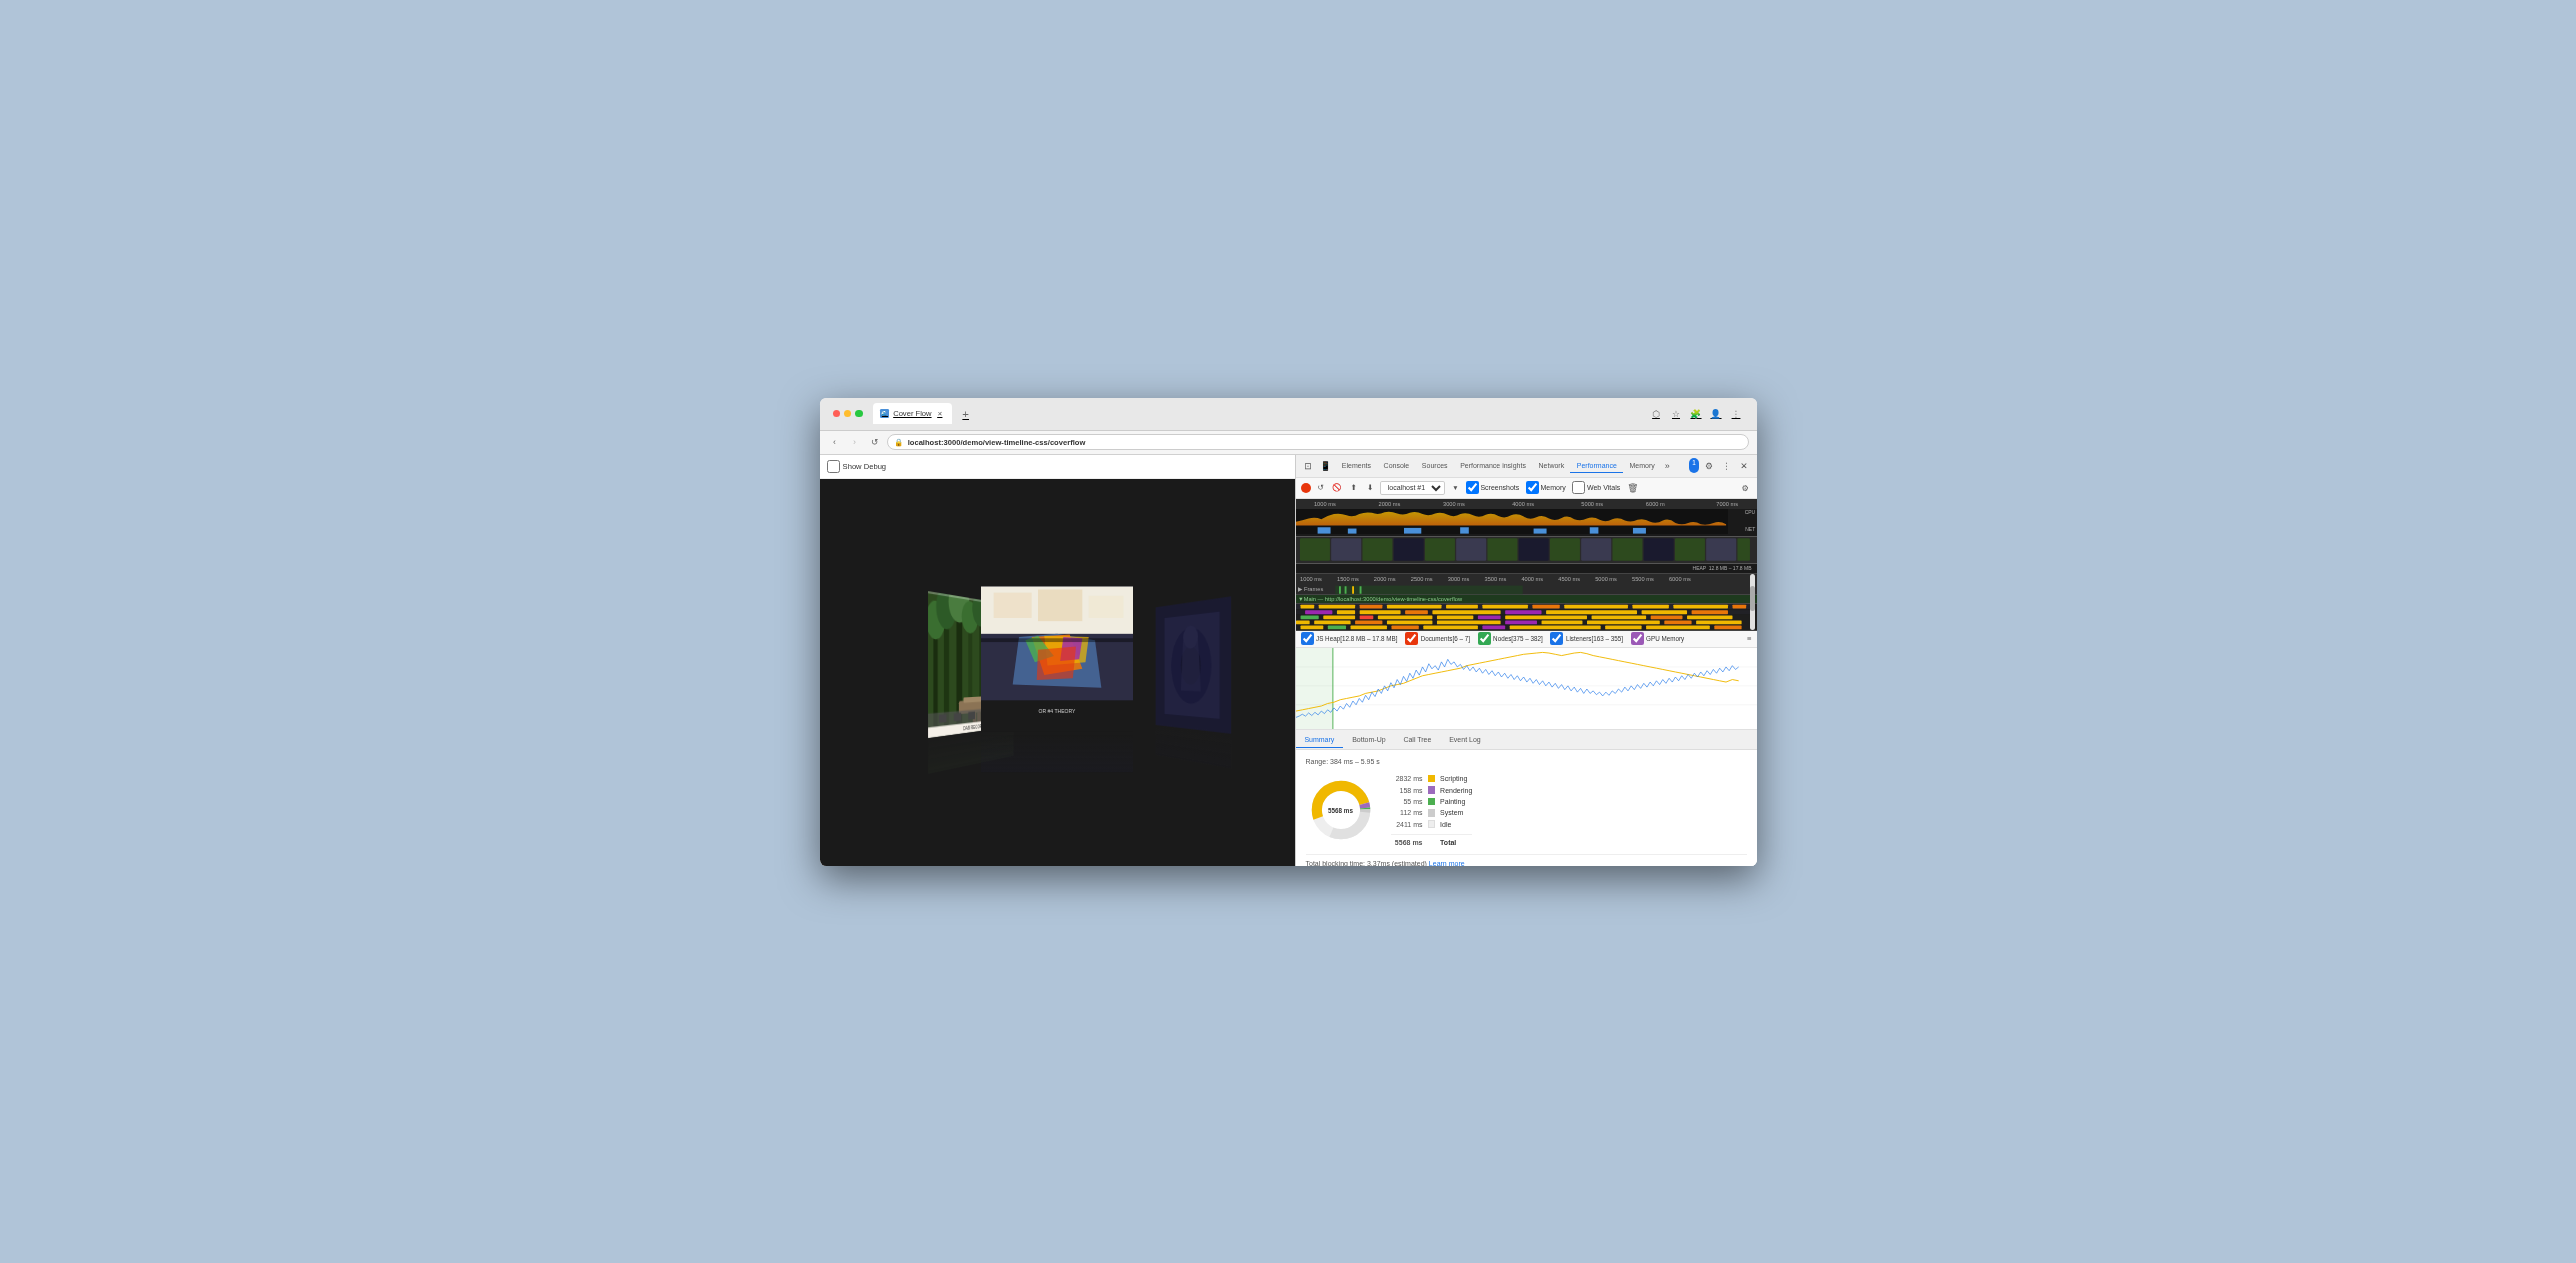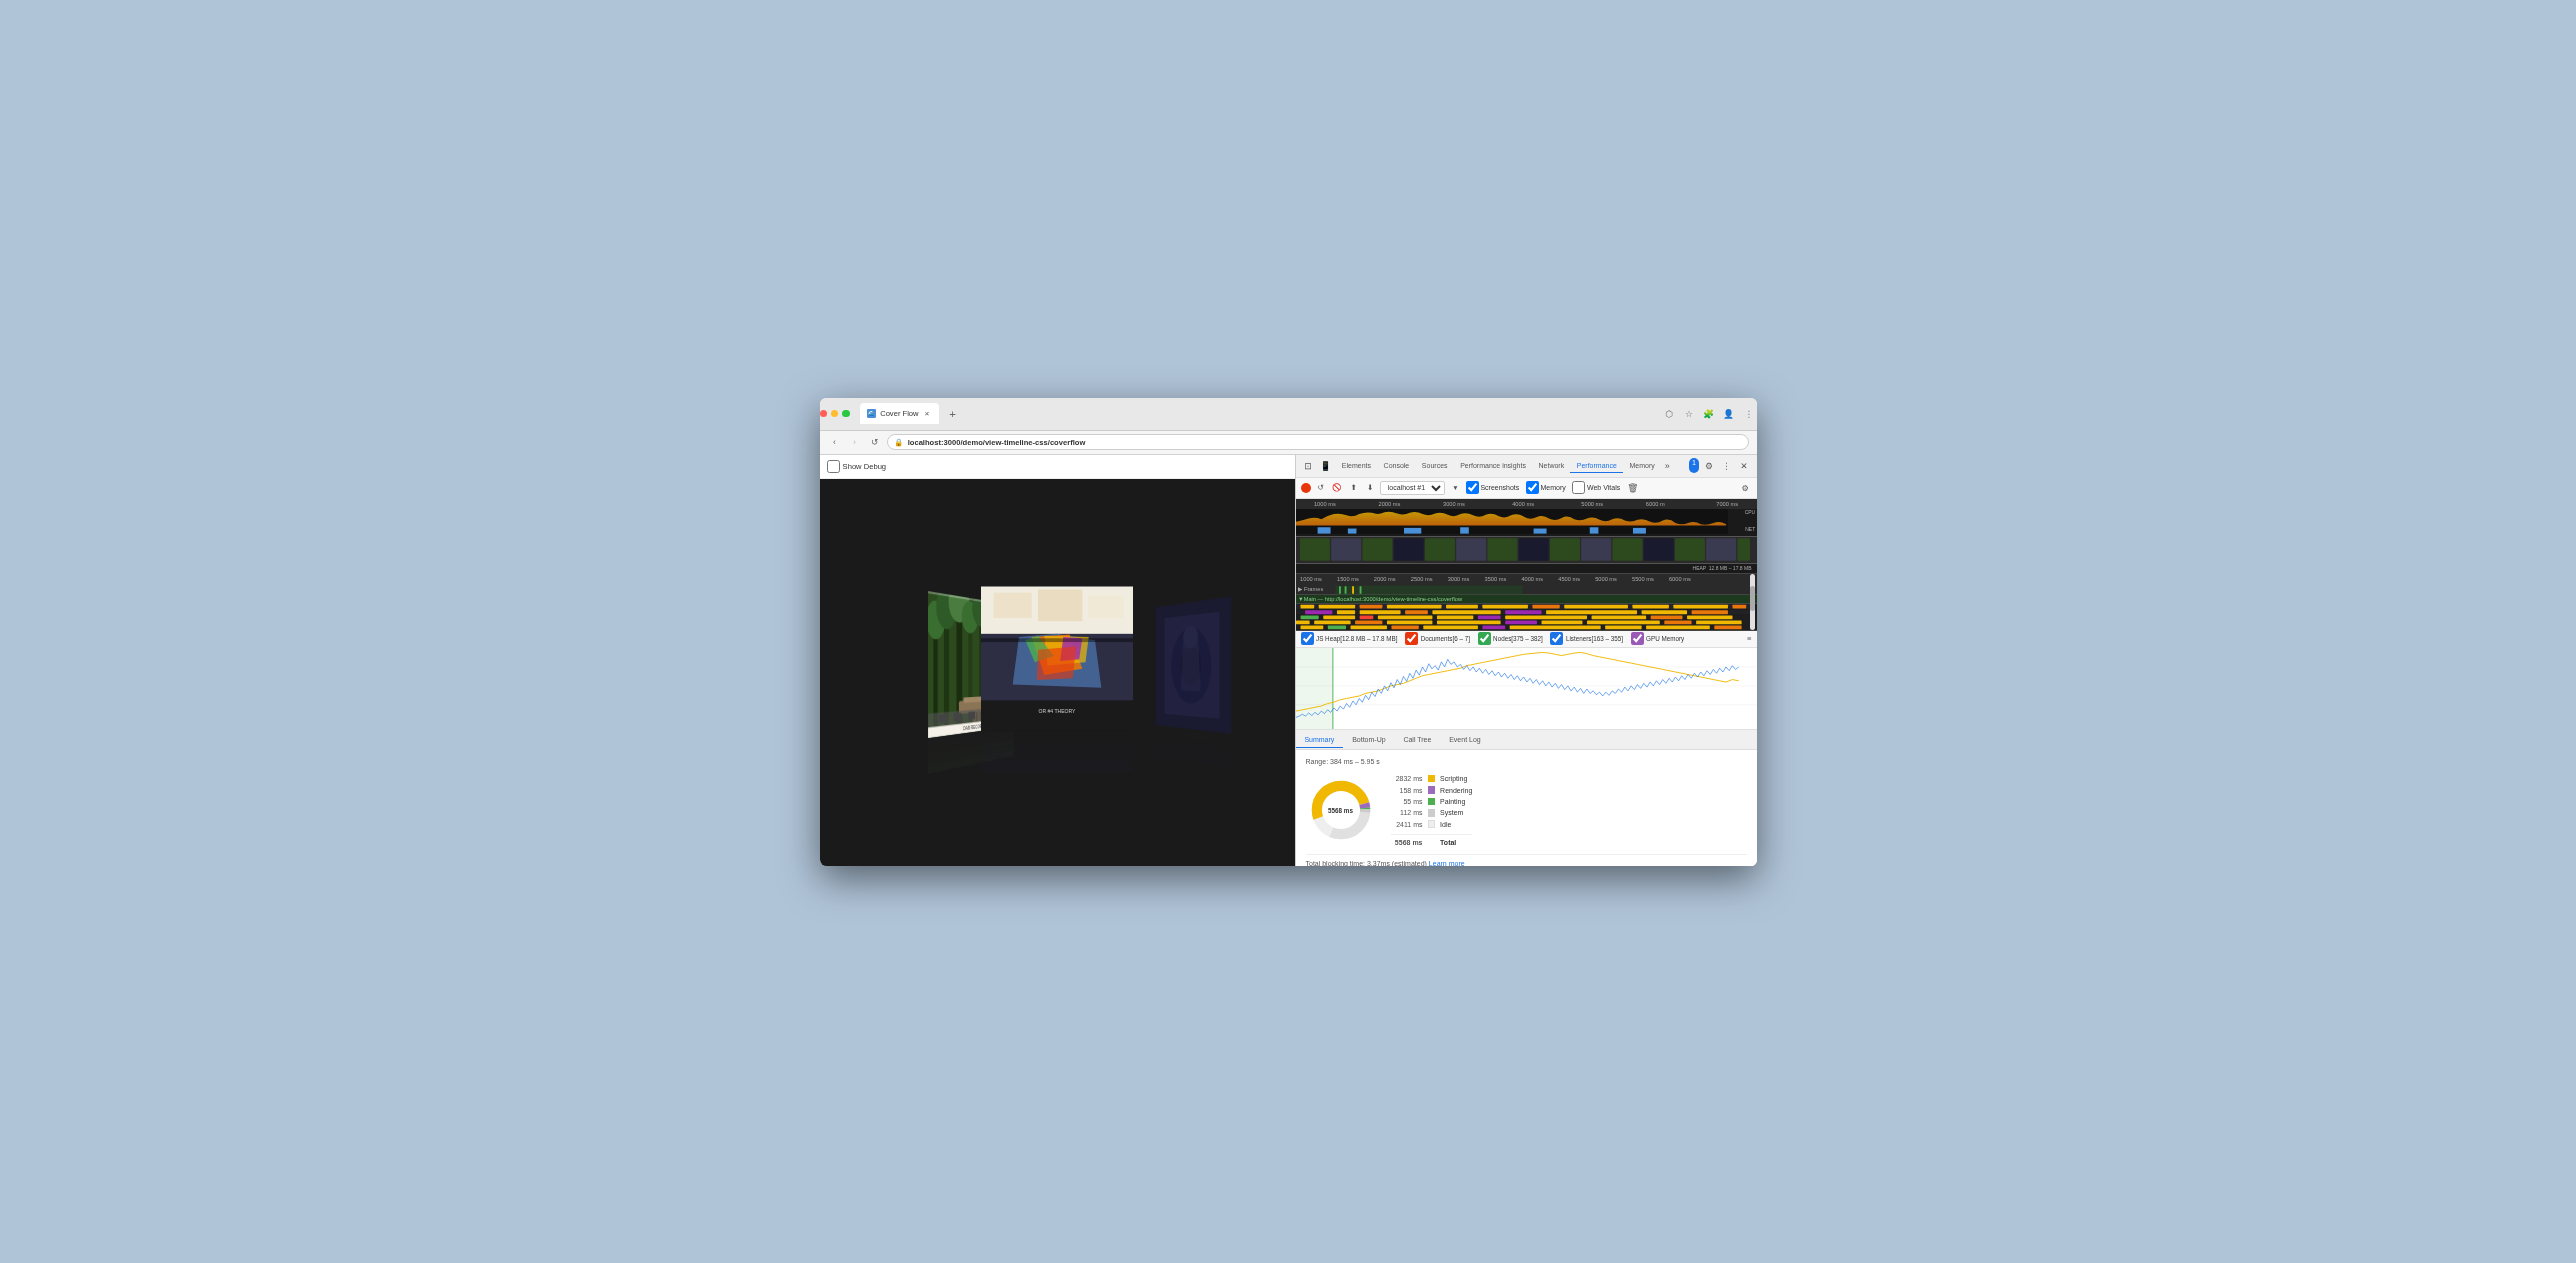--- a/index.html
+++ b/index.html
@@ -24,24 +24,25 @@
       flex-direction: column;
       overflow: hidden;
     }
 
     
     .title-bar {
       background: #e8e8e8;
       height: 33px;
       display: flex;
       align-items: center;
-      padding: 0 0;
+      padding: 0 13px;
       gap: 5px;
       border-bottom: 0.6px solid #ccc;
       flex-shrink: 0;
+      text-decoration: underline;
     }
     .traffic-lights {
       display: flex;
       gap: 3.8px;
       margin-right: 5px;
     }
     .tl { width: 7.6px; height: 7.6px; border-radius: 50%; }
     .tl-red { background: #ff5f57; }
     .tl-yellow { background: #ffbd2e; }
     .tl-green { background: #28c840; }

